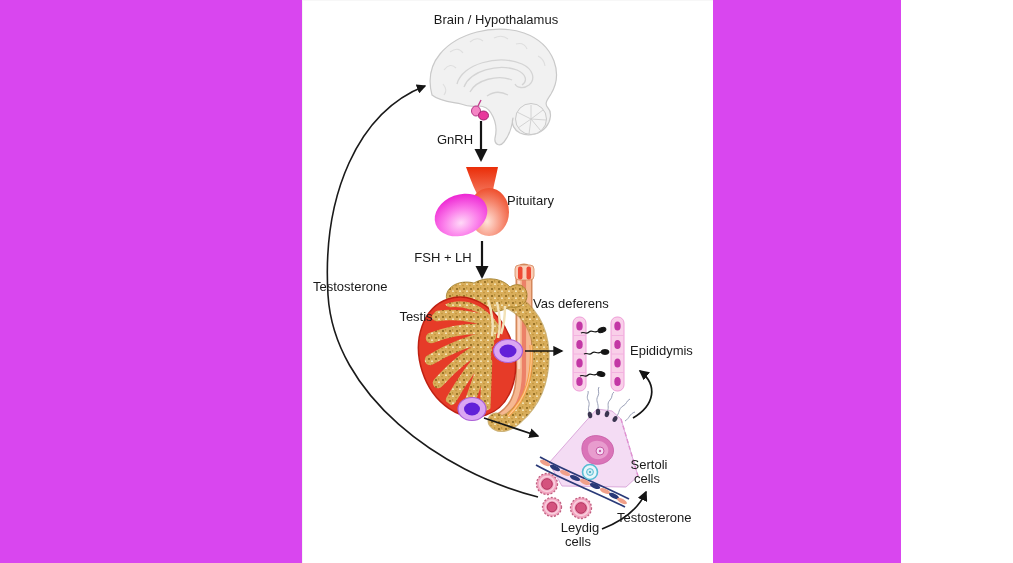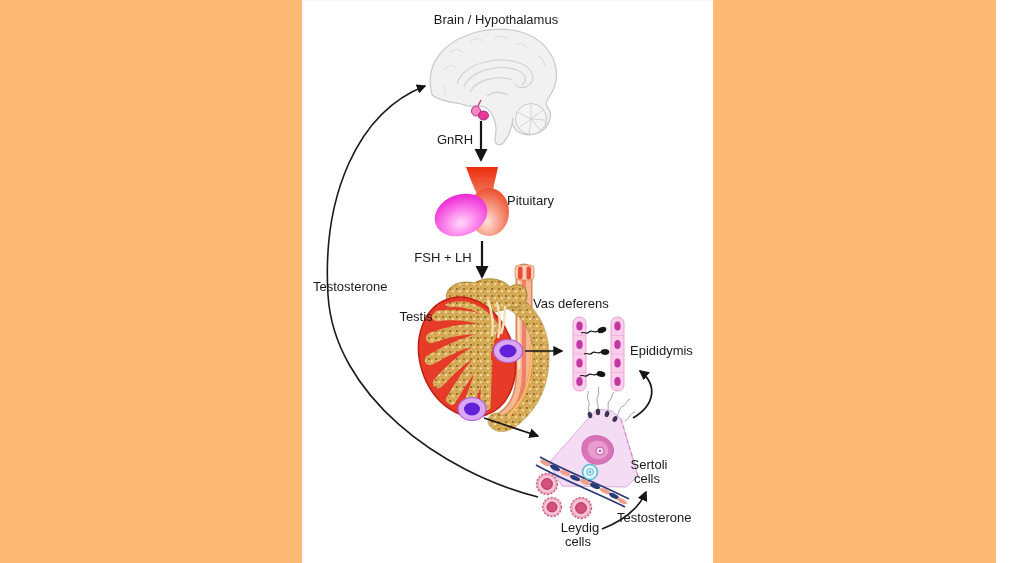--- a/index.html
+++ b/index.html
@@ -1,17 +1,17 @@
 <!DOCTYPE html>
 <html><head>
 <meta charset="utf-8">
 <style>
   html,body{margin:0;padding:0;background:#ffffff;width:1013px;height:563px;overflow:hidden;
             font-family:"Liberation Sans", sans-serif;}
-  .stage{position:relative;width:996px;height:563px;background:#fdba74;}
+  .stage{position:relative;width:901px;height:563px;background:#d946ef;}
   .panel{position:absolute;left:302px;top:0;width:410px;height:563px;background:#ffffff;
          border-left:1px solid #f4f4f4;border-top:1px solid #f7f7f7;border-bottom:1px solid #f7f7f7;}
   svg{position:absolute;left:0;top:0;}
   .lbl{font-family:"Liberation Sans", sans-serif;font-size:13px;fill:#1a1a1a;}
 </style>
 </head>
 <body>
 
 <div class="stage">
   <div class="panel"></div>

